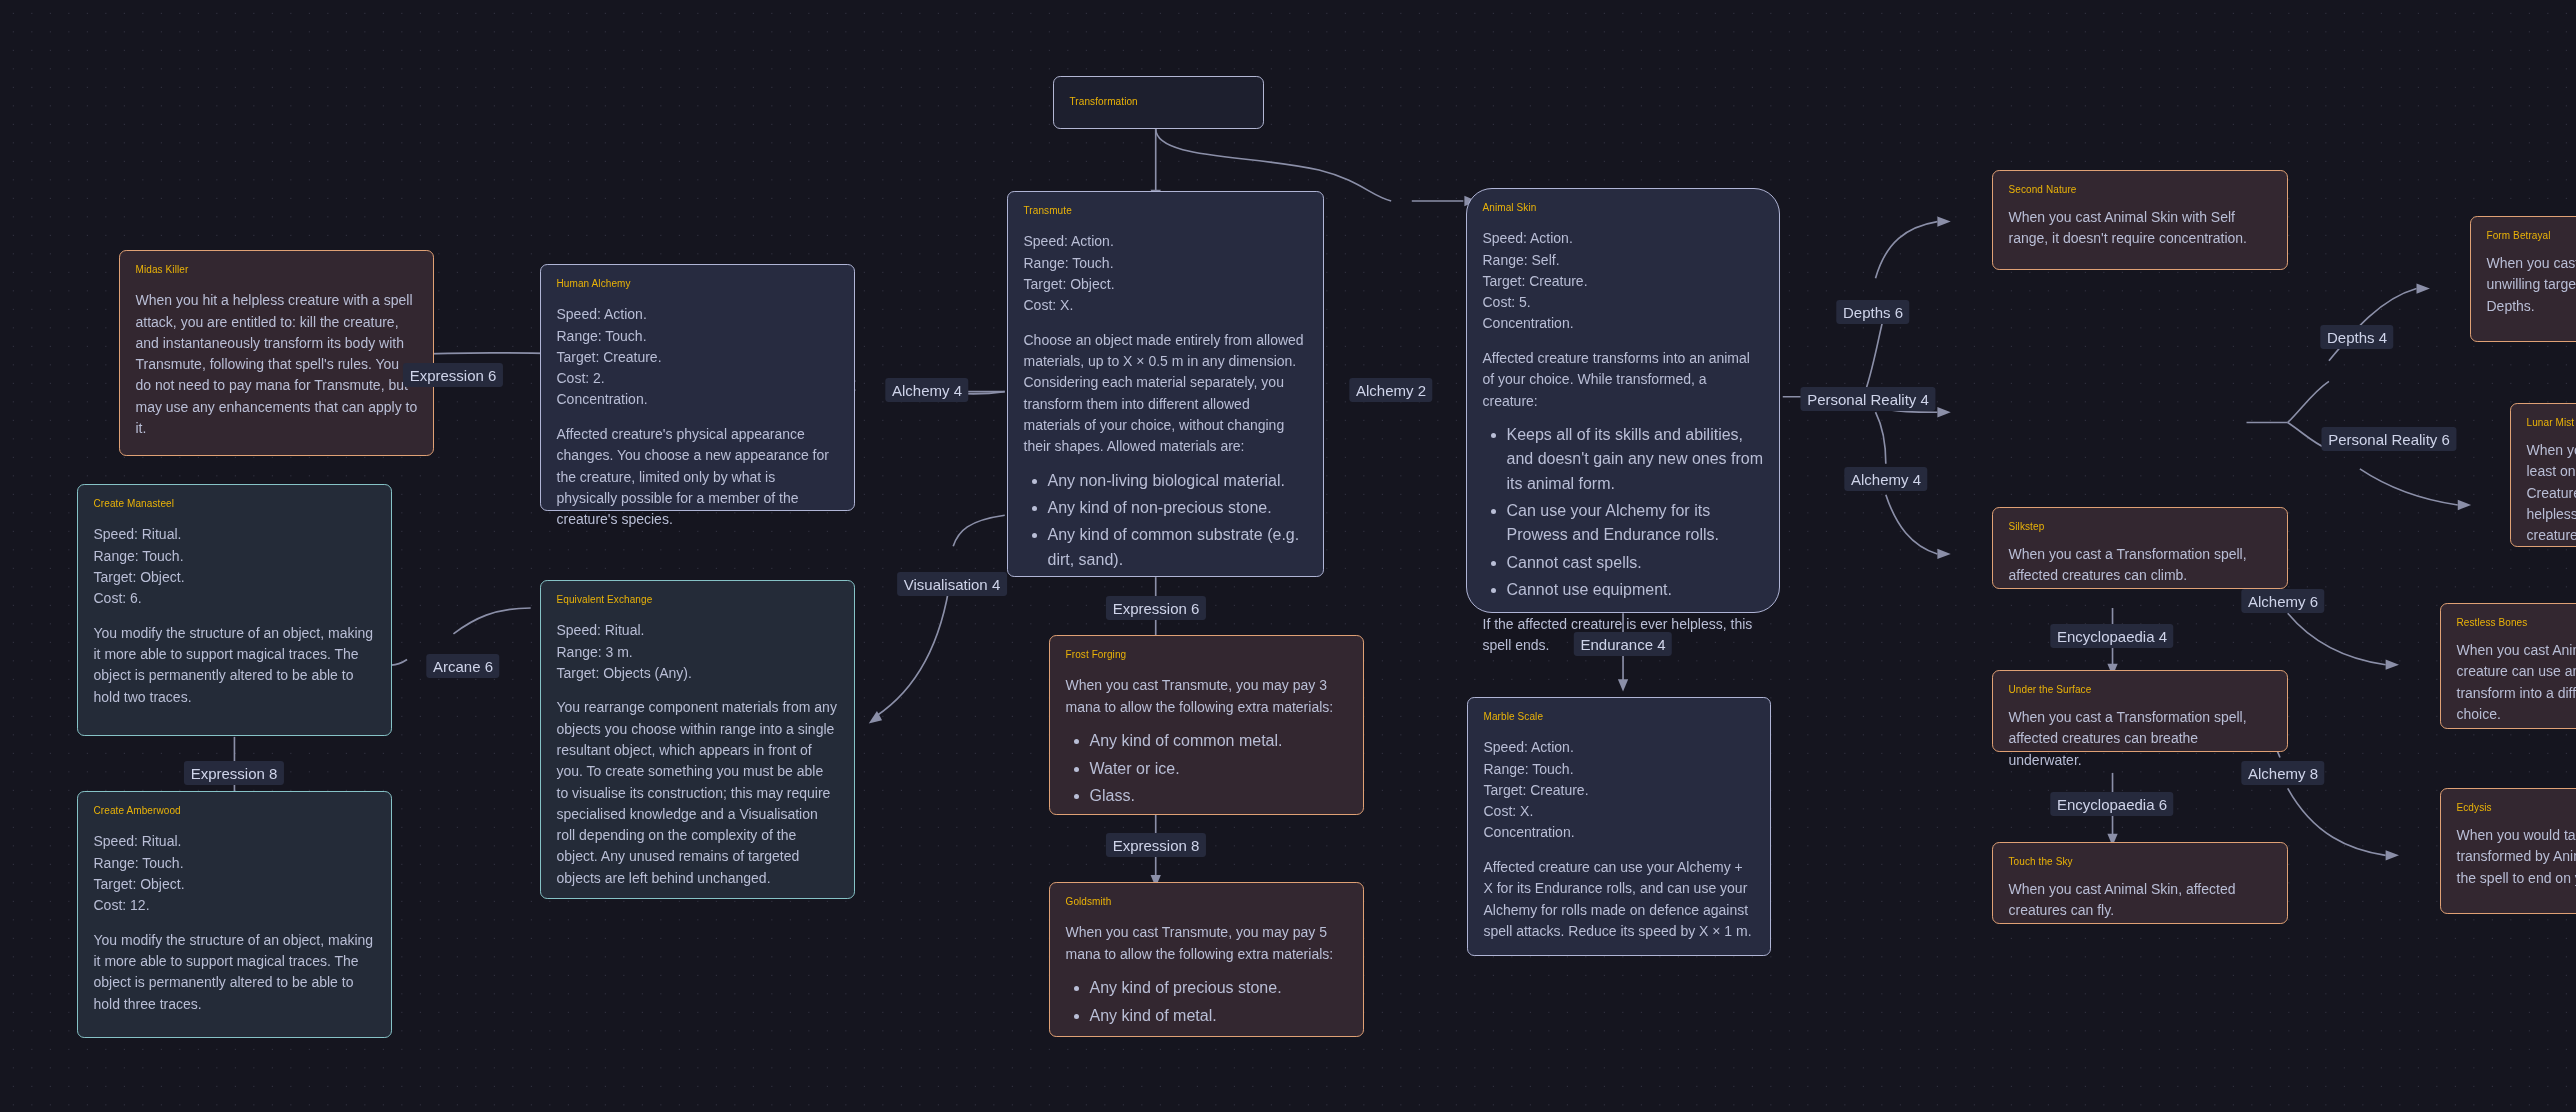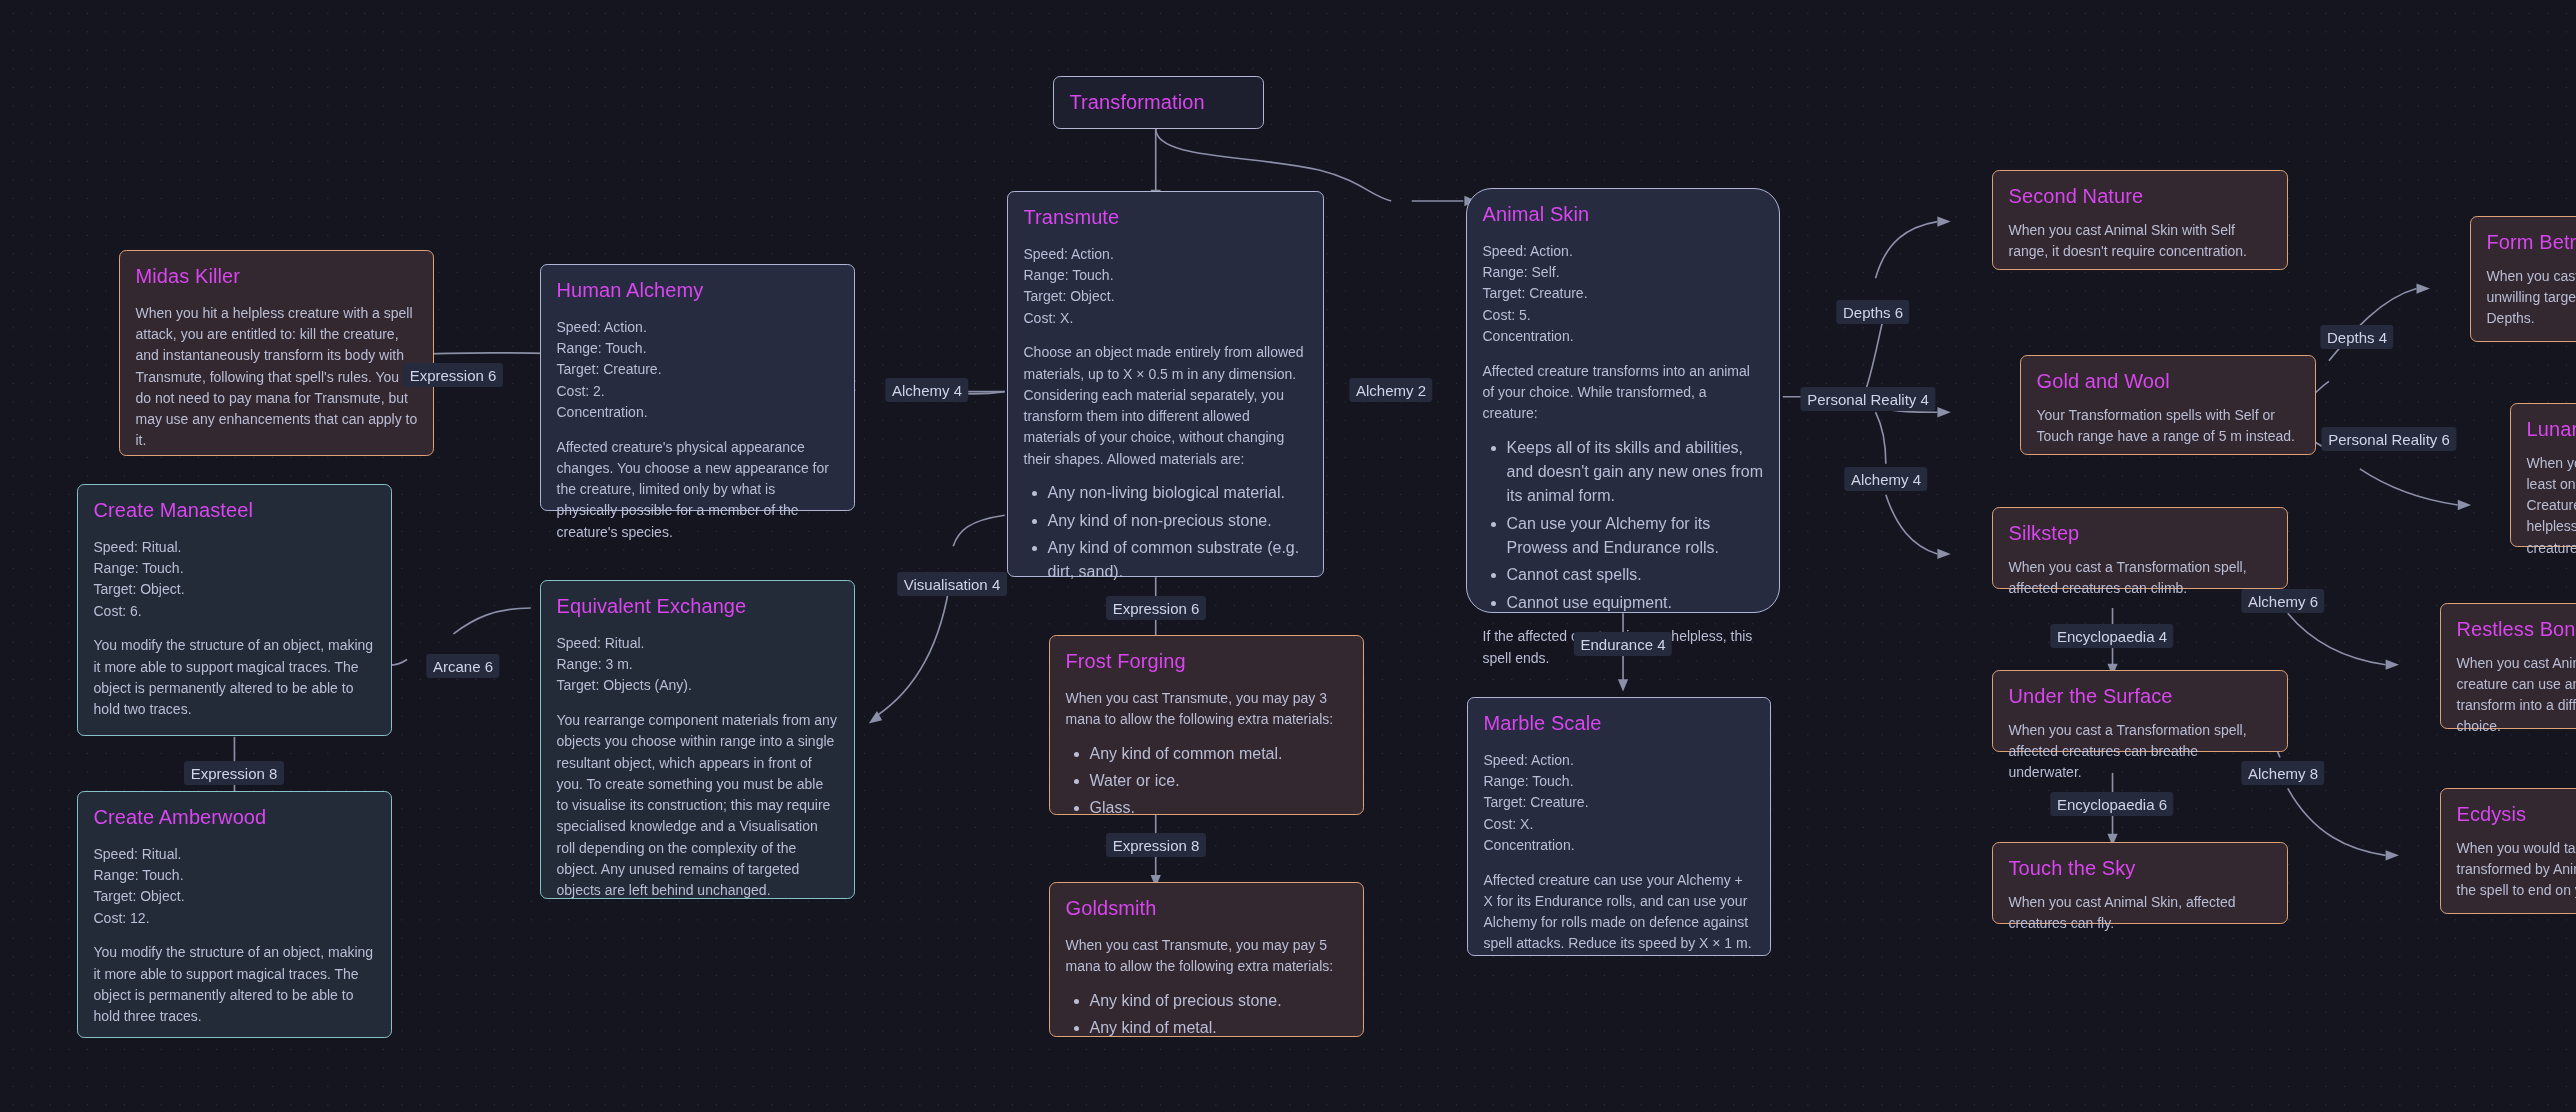--- a/index.html
+++ b/index.html
@@ -24,23 +24,23 @@
 
   .node{
     position:absolute;
     box-sizing:border-box;
     border-radius:7.2px;
     border:1.5px solid #a9aed0;
     background:#262a3d;
     padding:13.4px 15.5px 13.4px 15.5px;
   }
   .node .title{
-    font-size:20px;
+    font-size:10px;
     line-height:1.25;
-    color:#d946ef;
+    color:#eab308;
     margin-bottom:13.4px;
     letter-spacing:0.1px;
   }
   .node .body{
     font-size:14px;
     line-height:1.52;
     color:#b9bed6;
   }
   .node .stats{font-size:14px;line-height:1.52;color:#b9bed6;margin-bottom:13.4px;}
   .node ul{margin:11.3px 0 0 0;padding-left:24px;}
@@ -297,26 +297,20 @@
     </div>
   </div>
 
   <div class="node v-enh" style="left:1950px;top:170px;width:296px;height:100px;">
     <div class="title">Second Nature</div>
     <div class="body" style="margin-top:-3.1px;">
       <p>When you cast Animal Skin with Self range, it doesn't require concentration.</p>
     </div>
   </div>
 
-  <div class="node v-enh" style="left:1978px;top:355px;width:296px;height:100px;">
-    <div class="title">Gold and Wool</div>
-    <div class="body" style="margin-top:-3.1px;">
-      <p>Your Transformation spells with Self or Touch range have a range of 5 m instead.</p>
-    </div>
-  </div>
 
   <div class="node v-enh" style="left:1950px;top:507px;width:296px;height:82px;">
     <div class="title">Silkstep</div>
     <div class="body" style="margin-top:-3.1px;">
       <p>When you cast a Transformation spell, affected creatures can climb.</p>
     </div>
   </div>
 
   <div class="node v-enh" style="left:1950px;top:670px;width:296px;height:82px;">
     <div class="title">Under the Surface</div>

